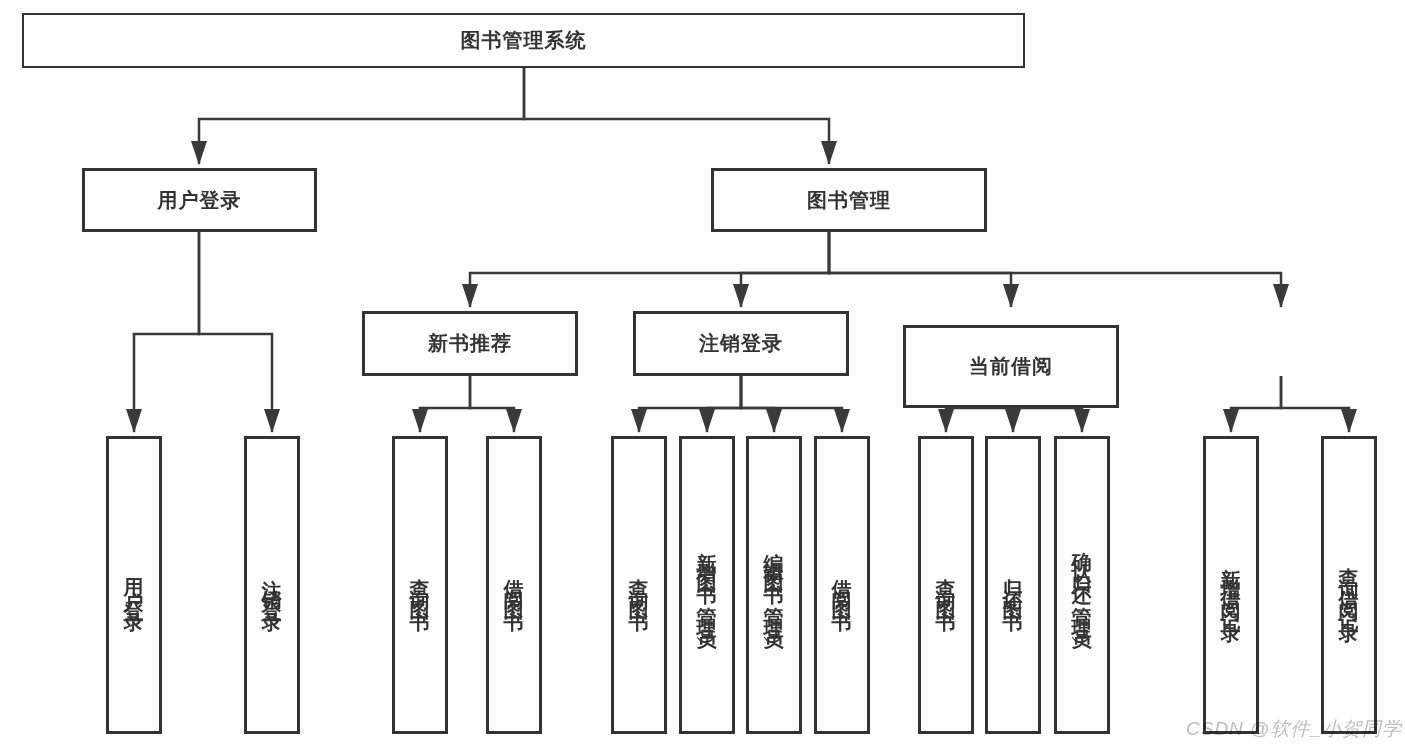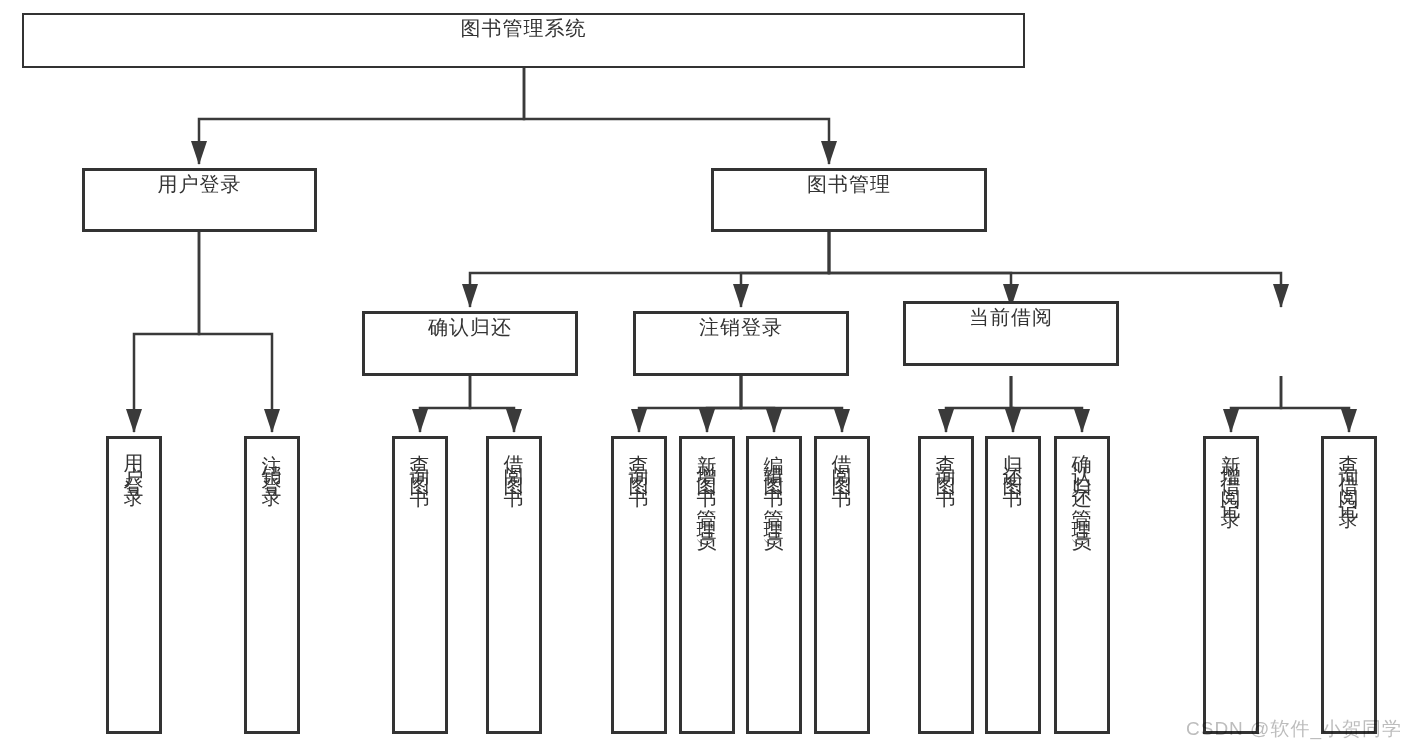--- a/index.html
+++ b/index.html
@@ -12,35 +12,37 @@
   html,body{margin:0;padding:0;background:var(--bg);}
   .canvas{
     position:relative;width:1405px;height:747px;background:var(--bg);
     font-family:"Liberation Sans","DejaVu Sans",sans-serif;overflow:hidden;
   }
   .wires{position:absolute;left:0;top:0;width:1405px;height:747px;pointer-events:none;}
   .wires path.wire{fill:none;stroke:var(--line);stroke-width:2.5;}
   .wires .arrowhead{fill:var(--line);}
   .box{
     position:absolute;box-sizing:border-box;background:var(--bg);
-    border:3px solid var(--border);display:flex;align-items:flex-start;justify-content:center;
+    border:3px solid var(--border);display:flex;align-items:center;justify-content:center;
     color:var(--text);
+    font-weight:bold;
   }
   .box span{color:var(--text);}
   .title{border-width:2px;}
   .hlabel{font-size:20px;letter-spacing:1px;white-space:nowrap;}
   .leaf{width:56px;height:298px;}
   .leaf span{
     writing-mode:vertical-rl;text-orientation:mixed;
     font-size:20px;letter-spacing:11px;line-height:1;white-space:nowrap;
   }
   .watermark{
     position:absolute;left:1186px;top:716px;z-index:5;
     font-size:19px;color:var(--watermark);letter-spacing:1px;white-space:nowrap;
     mix-blend-mode:multiply;
+    font-style:italic;
   }
 </style>
 </head>
 <body>
 
 <div class="canvas">
 
   <svg class="wires" viewBox="0 0 1405 747">
     <defs>
       <marker id="arrow" markerUnits="userSpaceOnUse" markerWidth="26" markerHeight="18" viewBox="0 0 26 18" refX="23" refY="8" orient="auto">
@@ -80,26 +82,26 @@
   </div>
 
   <div class="box hlabel" style="left:82px;top:168px;width:235px;height:64px">
     <span>用户登录</span>
   </div>
   <div class="box hlabel" style="left:711px;top:168px;width:276px;height:64px">
     <span>图书管理</span>
   </div>
 
   <div class="box hlabel" style="left:362px;top:311px;width:216px;height:65px">
-    <span>确认归还</span>
+    <span>新书推荐</span>
   </div>
   <div class="box hlabel" style="left:633px;top:311px;width:216px;height:65px">
     <span>注销登录</span>
   </div>
-  <div class="box hlabel" style="left:903px;top:301px;width:216px;height:65px">
+  <div class="box hlabel" style="left:903px;top:325px;width:216px;height:83px">
     <span>当前借阅</span>
   </div>
 
   <div class="box leaf" style="left:106px;top:436px">
     <span>用户登录</span>
   </div>
   <div class="box leaf" style="left:244px;top:436px">
     <span>注销登录</span>
   </div>
 

